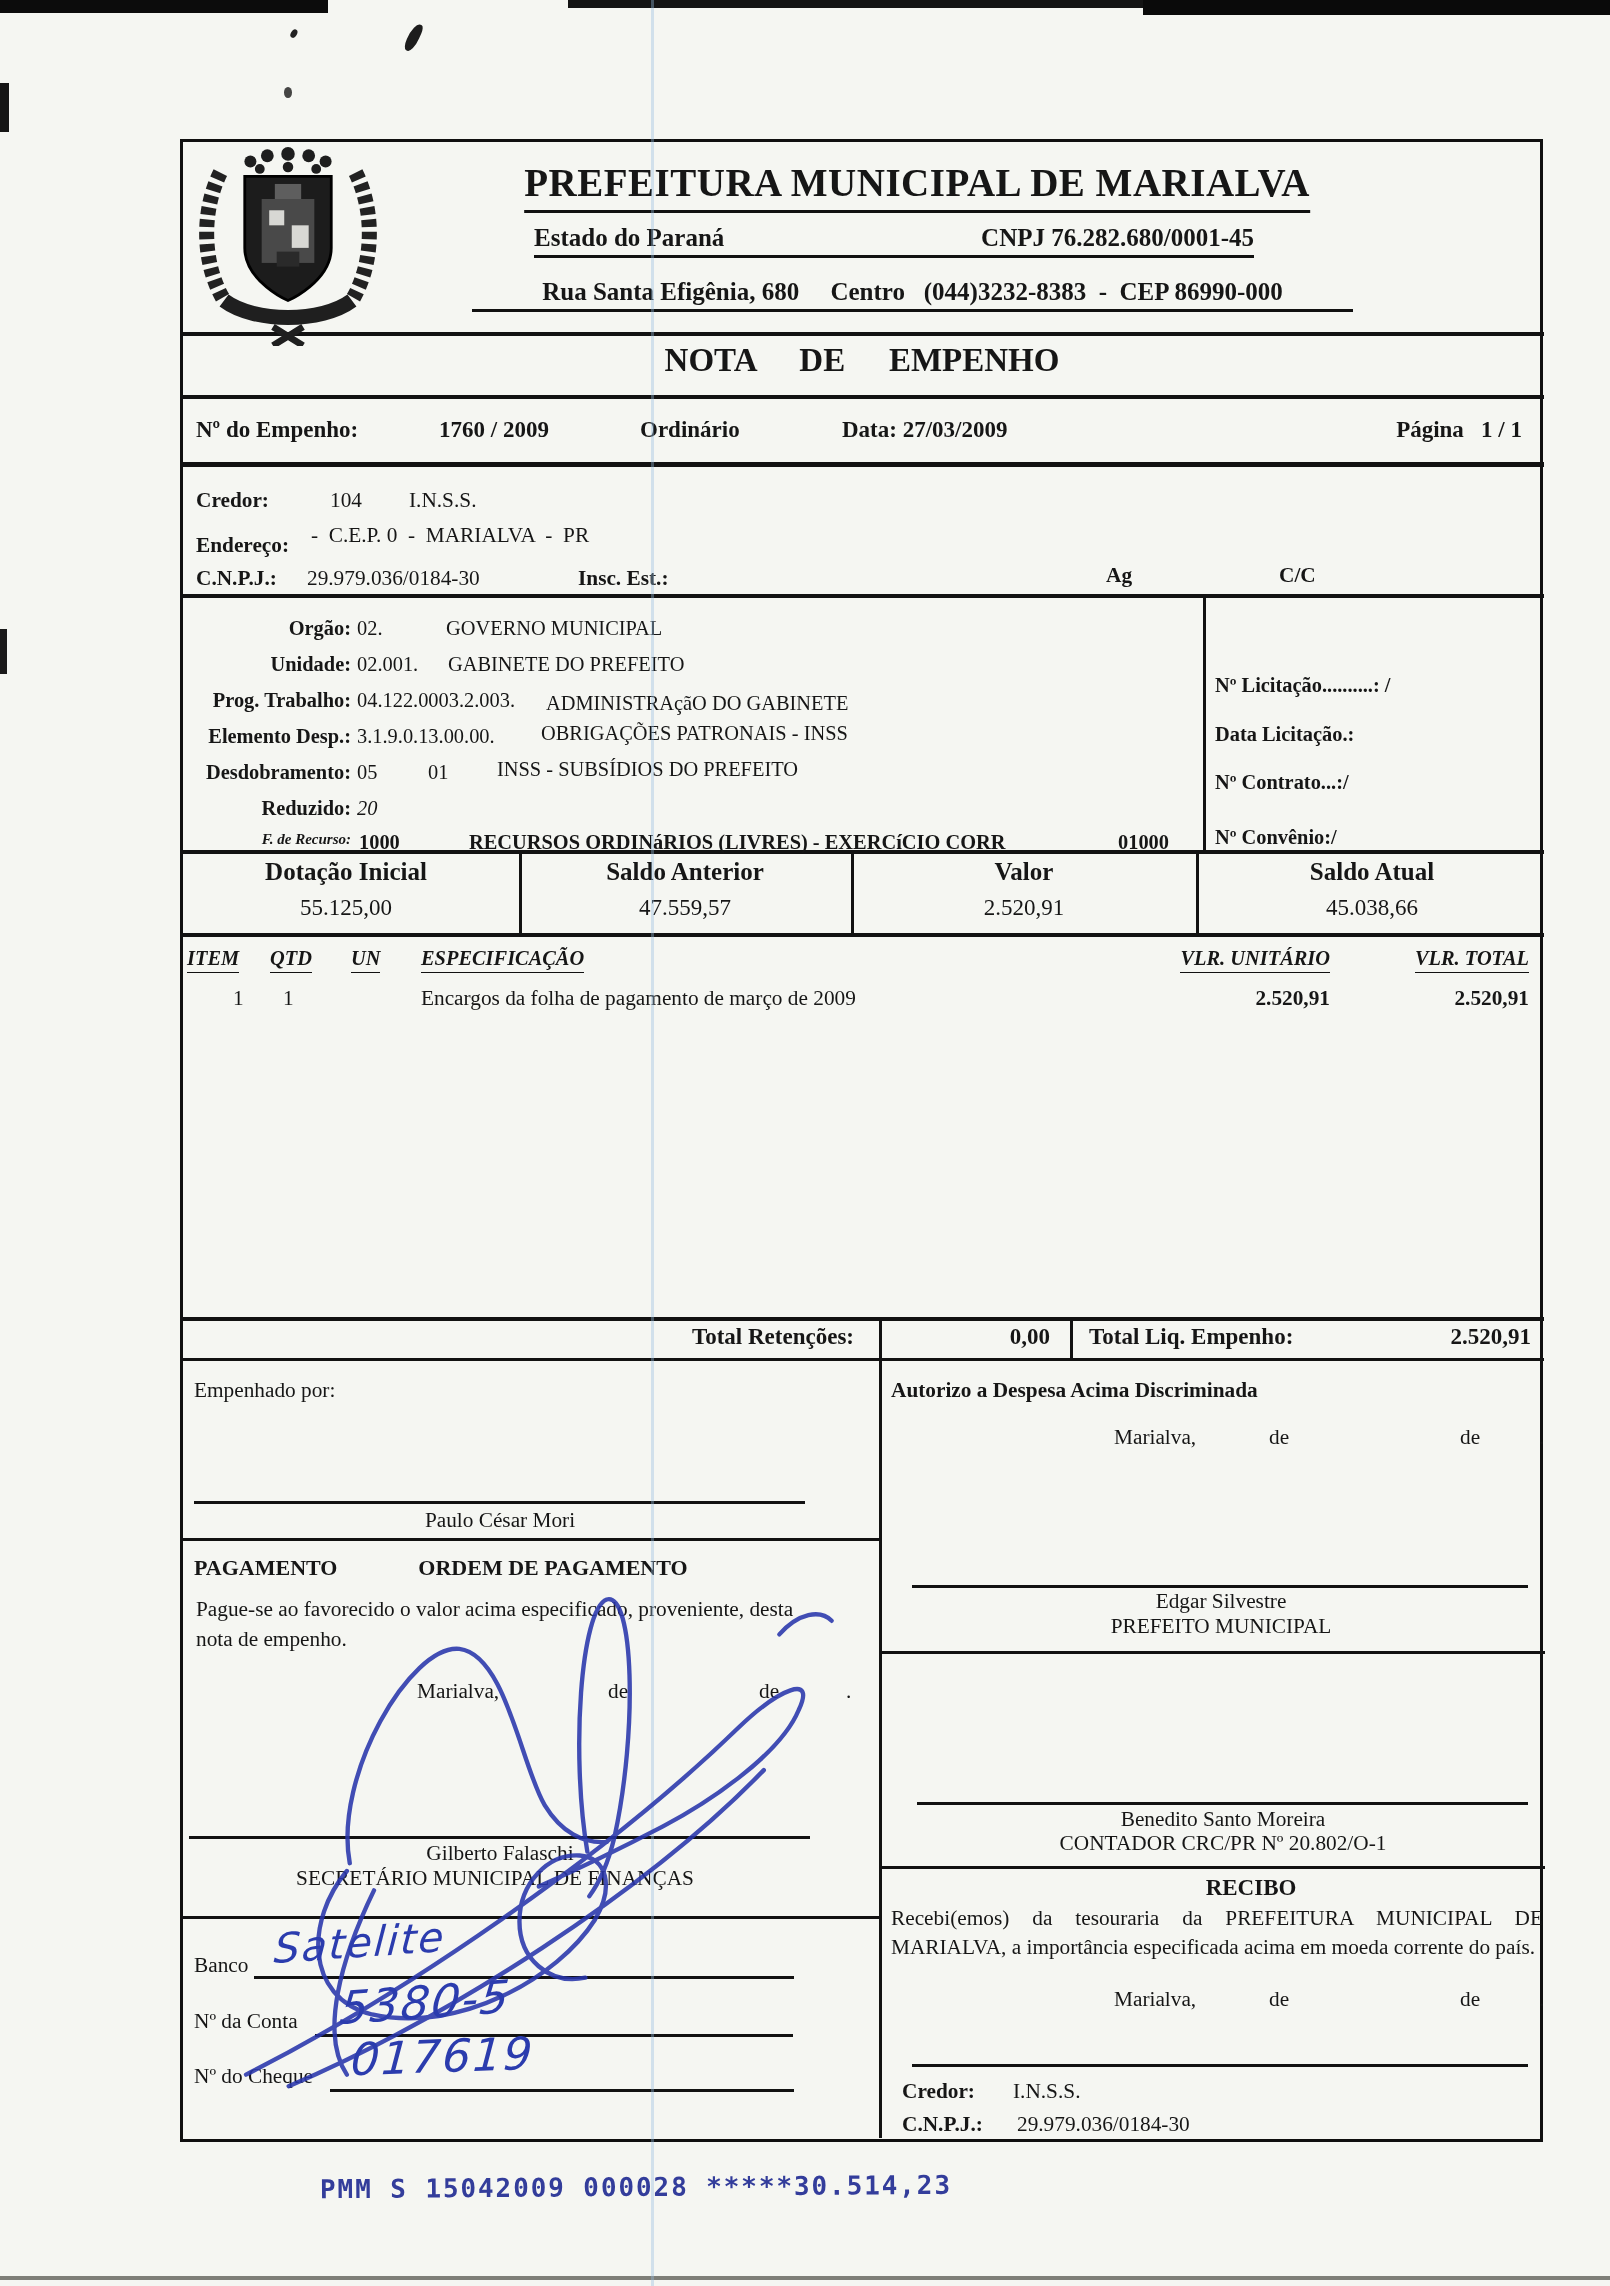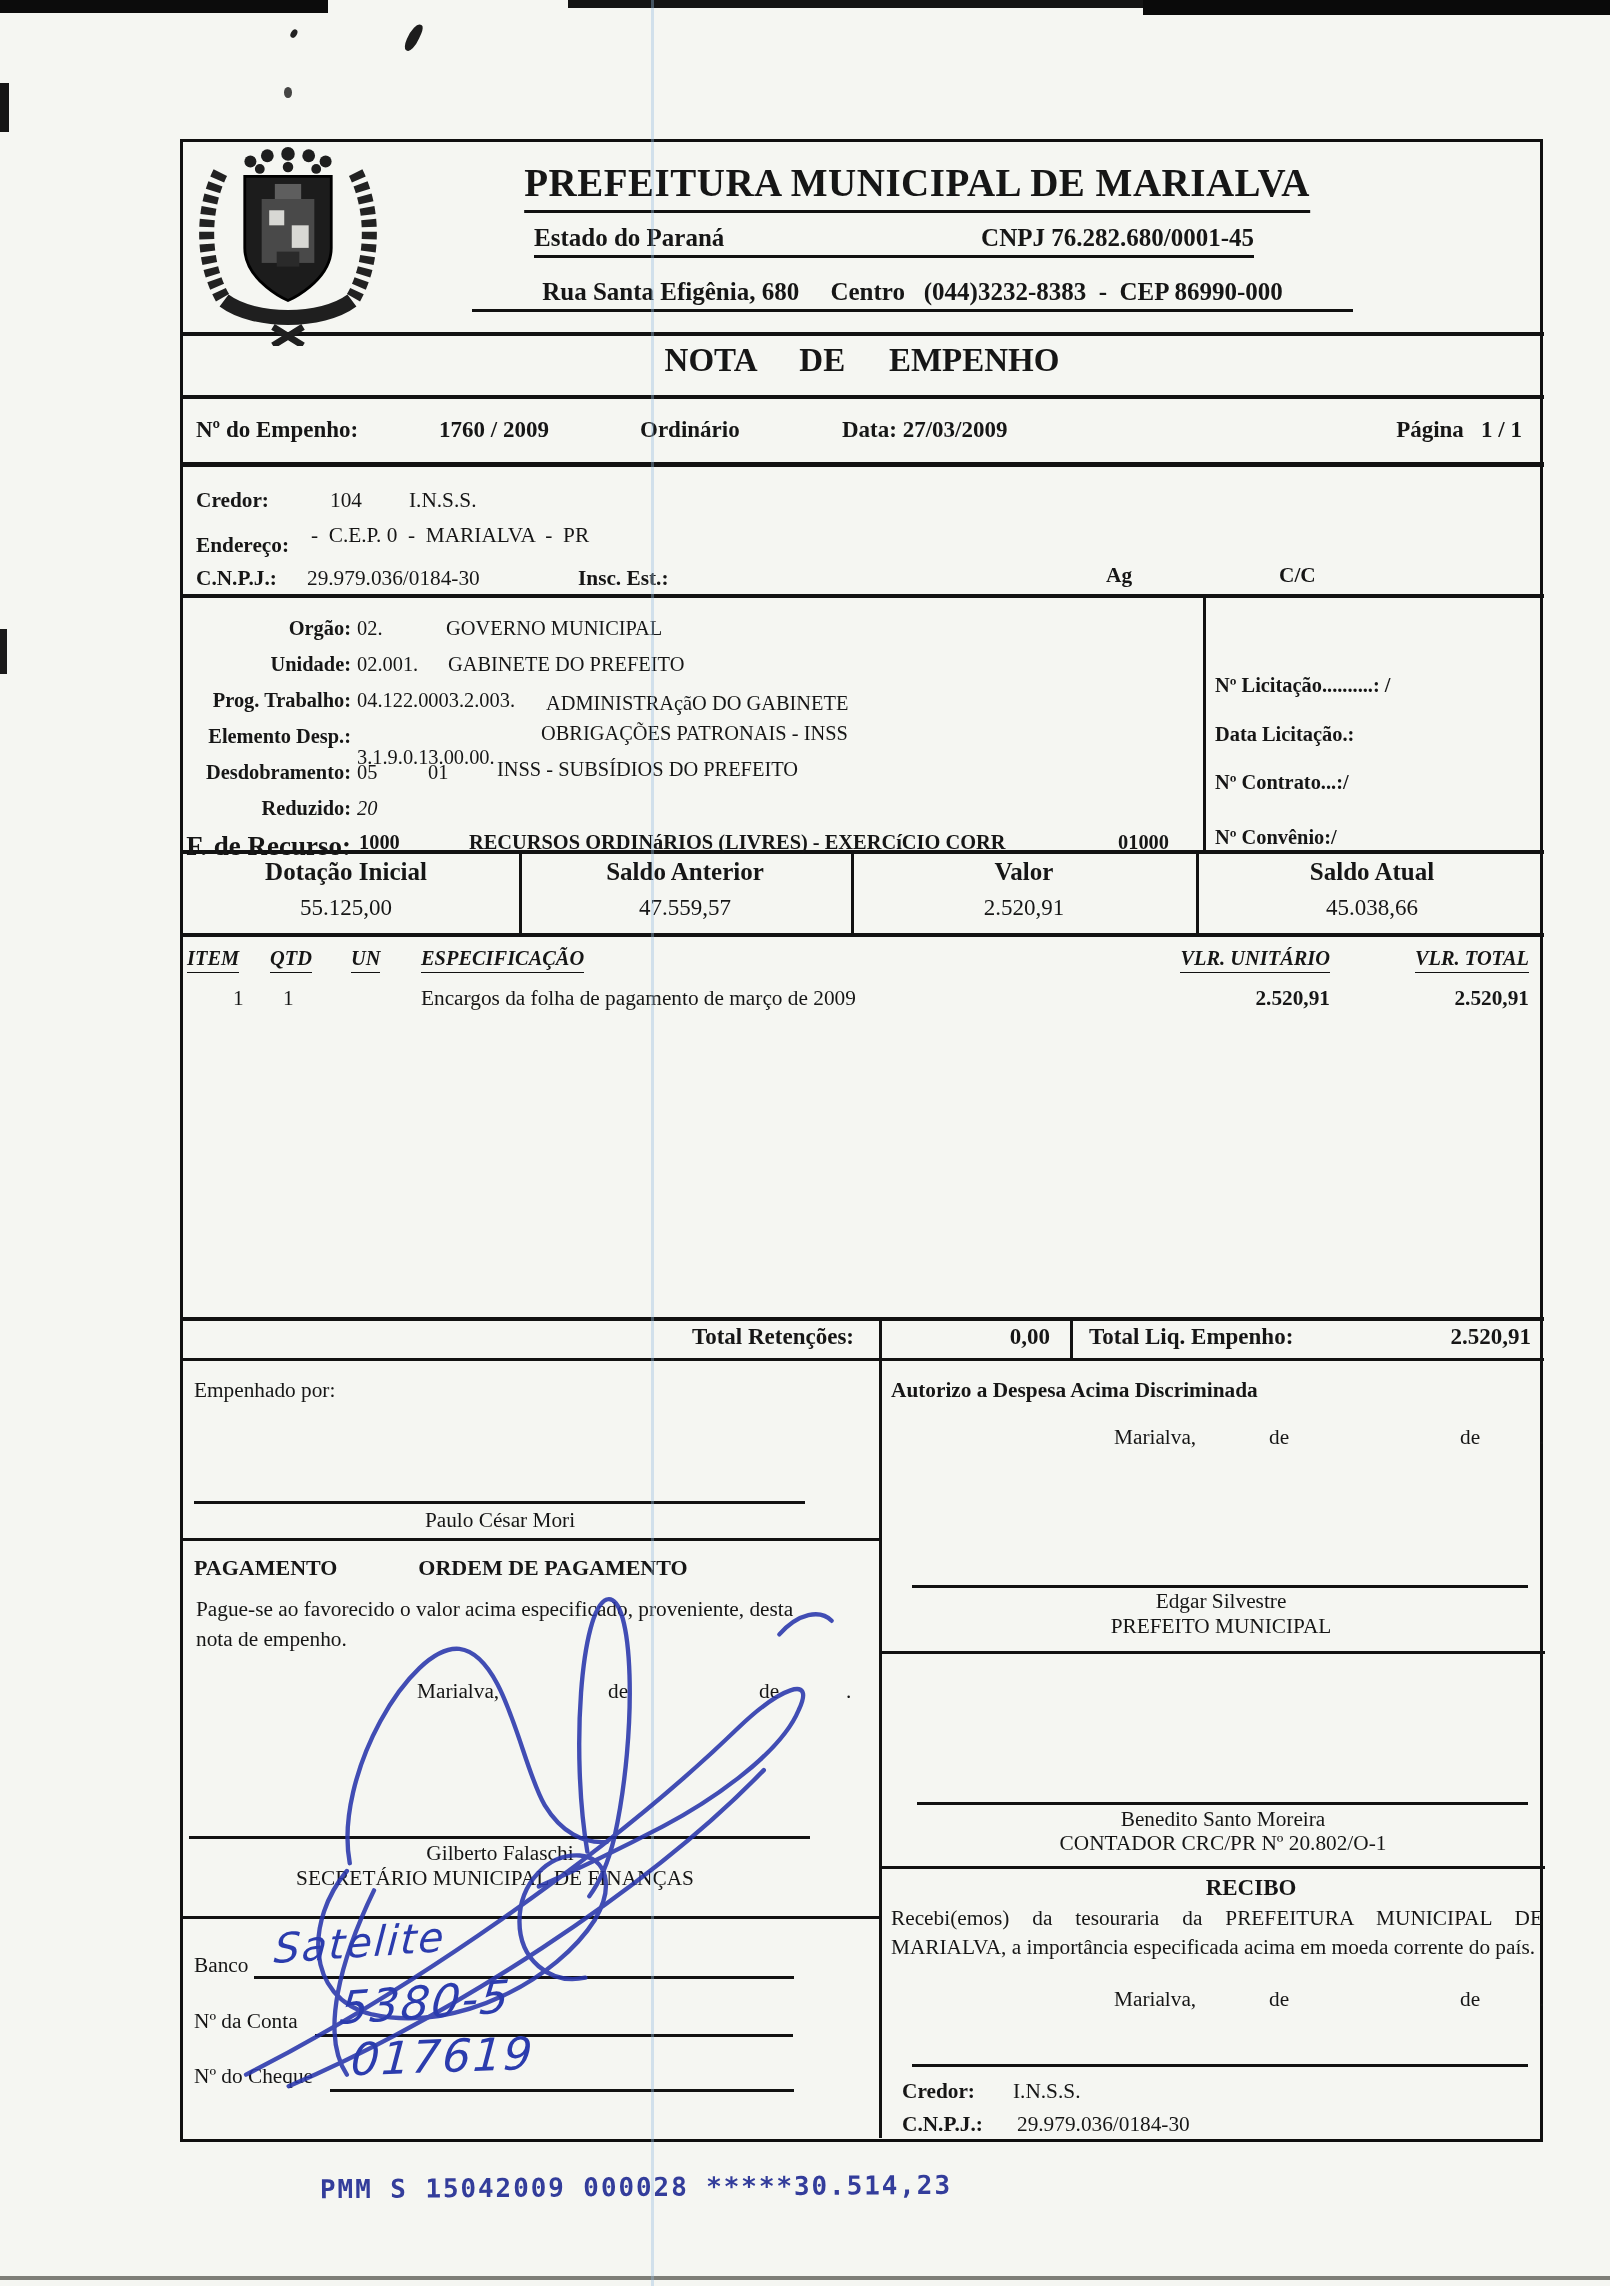--- a/index.html
+++ b/index.html
@@ -109,32 +109,32 @@
 
   <div class="t b" style="right:1260px;top:653px;font-size:20.4px;">Unidade:</div>
   <div class="t" style="left:357px;top:653px;font-size:20.4px;text-align:right;">02.001.</div>
   <div class="t" style="left:448px;top:653px;font-size:20.4px;">GABINETE DO PREFEITO</div>
 
   <div class="t b" style="right:1260px;top:689px;font-size:20.4px;">Prog. Trabalho:</div>
   <div class="t" style="left:357px;top:689px;font-size:20.4px;">04.122.0003.2.003.</div>
   <div class="t" style="left:546px;top:692px;font-size:20.4px;">ADMINISTRAçãO DO GABINETE</div>
 
   <div class="t b" style="right:1260px;top:725px;font-size:20.4px;">Elemento Desp.:</div>
-  <div class="t" style="left:357px;top:725px;font-size:20.4px;margin-top:21px;">3.1.9.0.13.00.00.</div>
+  <div class="t" style="left:357px;top:725px;font-size:20.4px;">3.1.9.0.13.00.00.</div>
   <div class="t" style="left:541px;top:722px;font-size:20.4px;">OBRIGAÇÕES PATRONAIS - INSS</div>
 
   <div class="t b" style="right:1260px;top:761px;font-size:20.4px;">Desdobramento:</div>
   <div class="t" style="left:357px;top:761px;font-size:20.4px;">05</div>
   <div class="t" style="left:428px;top:761px;font-size:20.4px;">01</div>
   <div class="t" style="left:497px;top:758px;font-size:20.4px;">INSS - SUBSÍDIOS DO PREFEITO</div>
 
   <div class="t b" style="right:1260px;top:797px;font-size:20.4px;">Reduzido:</div>
   <div class="t" style="left:357px;top:797px;font-size:20.4px;font-style:italic;">20</div>
 
-  <div class="t b" style="right:1260px;top:831px;font-size:27px;">F. de Recurso:</div>
+  <div class="t b" style="right:1260px;top:831px;font-size:15px;font-style:italic;">F. de Recurso:</div>
   <div class="t b" style="left:359px;top:831px;font-size:20.4px;">1000</div>
   <div class="t b" style="left:469px;top:831px;font-size:20.4px;">RECURSOS ORDINáRIOS (LIVRES) - EXERCíCIO CORR</div>
   <div class="t b" style="left:1118px;top:831px;font-size:20.4px;">01000</div>
 
   <div class="t b" style="left:1215px;top:674px;font-size:20.4px;">Nº Licitação..........: /</div>
   <div class="t b" style="left:1215px;top:723px;font-size:20.4px;">Data Licitação.:</div>
   <div class="t b" style="left:1215px;top:771px;font-size:20.4px;">Nº Contrato...:/</div>
   <div class="t b" style="left:1215px;top:826px;font-size:20.4px;">Nº Convênio:/</div>
 
   <div class="hl" style="left:180px;top:850px;width:1364px;height:3.9px;"></div>

